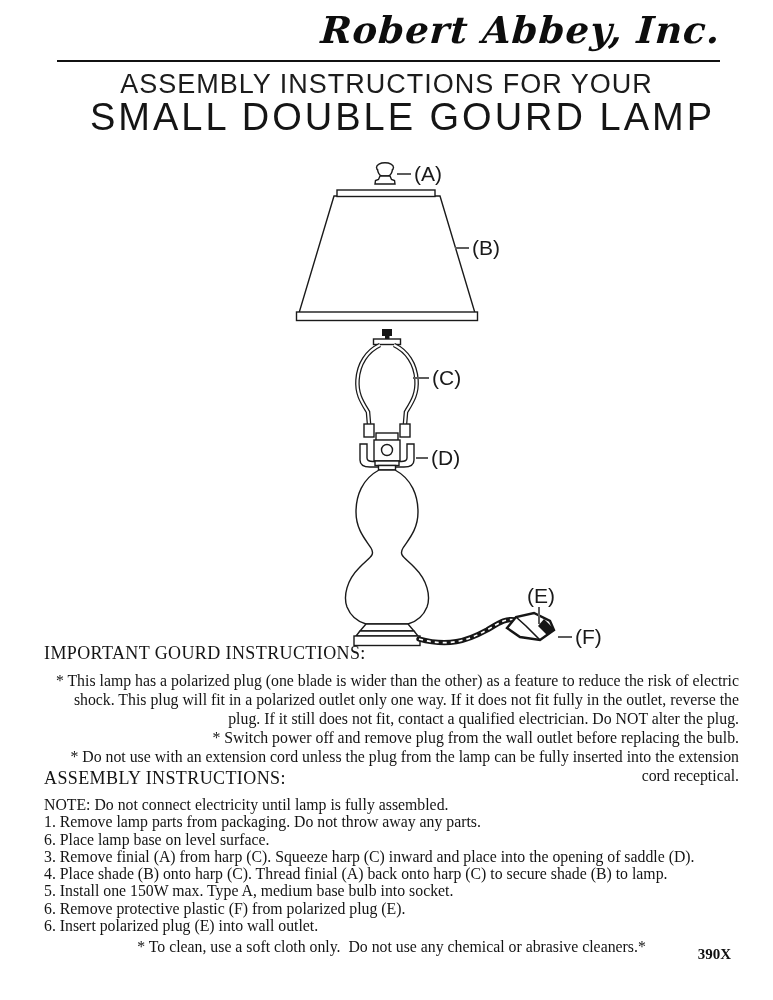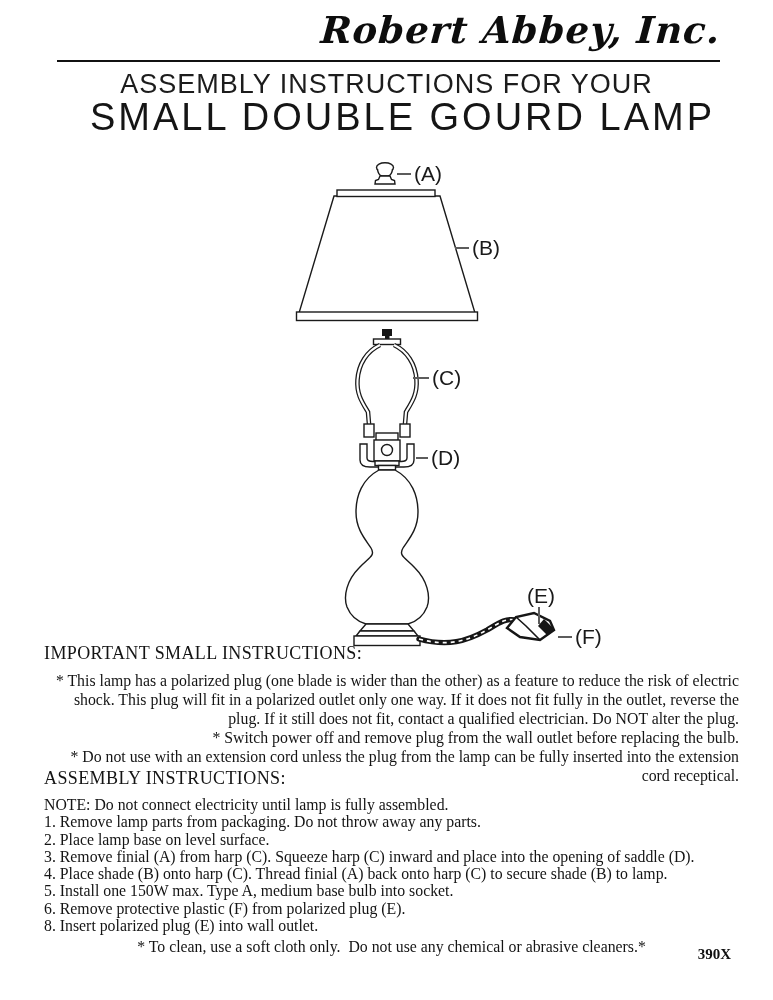--- a/index.html
+++ b/index.html
@@ -195,38 +195,38 @@
         <polygon points="544,469 554,479 547,485 538,476" fill="#161616"></polygon>
       </g>
       <text class="lbl" x="527" y="453">(E)</text>
       <line class="leader" x1="539" y1="457" x2="539" y2="474"></line>
       <line class="leader" x1="558" y1="487" x2="572" y2="487"></line>
       <text class="lbl" x="575" y="494">(F)</text>
     </svg>
   </div>
 
   <div class="textblock safety">
-    <div class="section-heading">IMPORTANT SMALL INSTRUCTIONS:</div>
+    <div class="section-heading">IMPORTANT GOURD INSTRUCTIONS:</div>
     <div class="safety-items">
       <div class="hang">* This lamp has a polarized plug (one blade is wider than the other) as a feature to reduce the risk of electric shock. This plug will fit in a polarized outlet only one way. If it does not fit fully in the outlet, reverse the plug. If it still does not fit, contact a qualified electrician. Do NOT alter the plug.</div>
       <div class="hang">* Switch power off and remove plug from the wall outlet before replacing the bulb.</div>
       <div class="hang">* Do not use with an extension cord unless the plug from the lamp can be fully inserted into the extension cord receptical.</div>
     </div>
   </div>
 
   <div class="textblock assembly">
     <div class="section-heading">ASSEMBLY INSTRUCTIONS:</div>
     <div class="assembly-lines">
       <div>NOTE: Do not connect electricity until lamp is fully assembled.</div>
       <div>1. Remove lamp parts from packaging. Do not throw away any parts.</div>
-      <div>2. Place lamp base on level surface.</div>
+      <div>6. Place lamp base on level surface.</div>
       <div>3. Remove finial (A) from harp (C). Squeeze harp (C) inward and place into the opening of saddle (D).</div>
       <div>4. Place shade (B) onto harp (C). Thread finial (A) back onto harp (C) to secure shade (B) to lamp.</div>
       <div>5. Install one 150W max. Type A, medium base bulb into socket.</div>
       <div>6. Remove protective plastic (F) from polarized plug (E).</div>
-      <div>8. Insert polarized plug (E) into wall outlet.</div>
+      <div>6. Insert polarized plug (E) into wall outlet.</div>
     </div>
   </div>
 
   <div class="textblock cleaning">* To clean, use a soft cloth only.&nbsp; Do not use any chemical or abrasive cleaners.*</div>
   <div class="model">390X</div>
 
 </div>
 
 </body></html>

